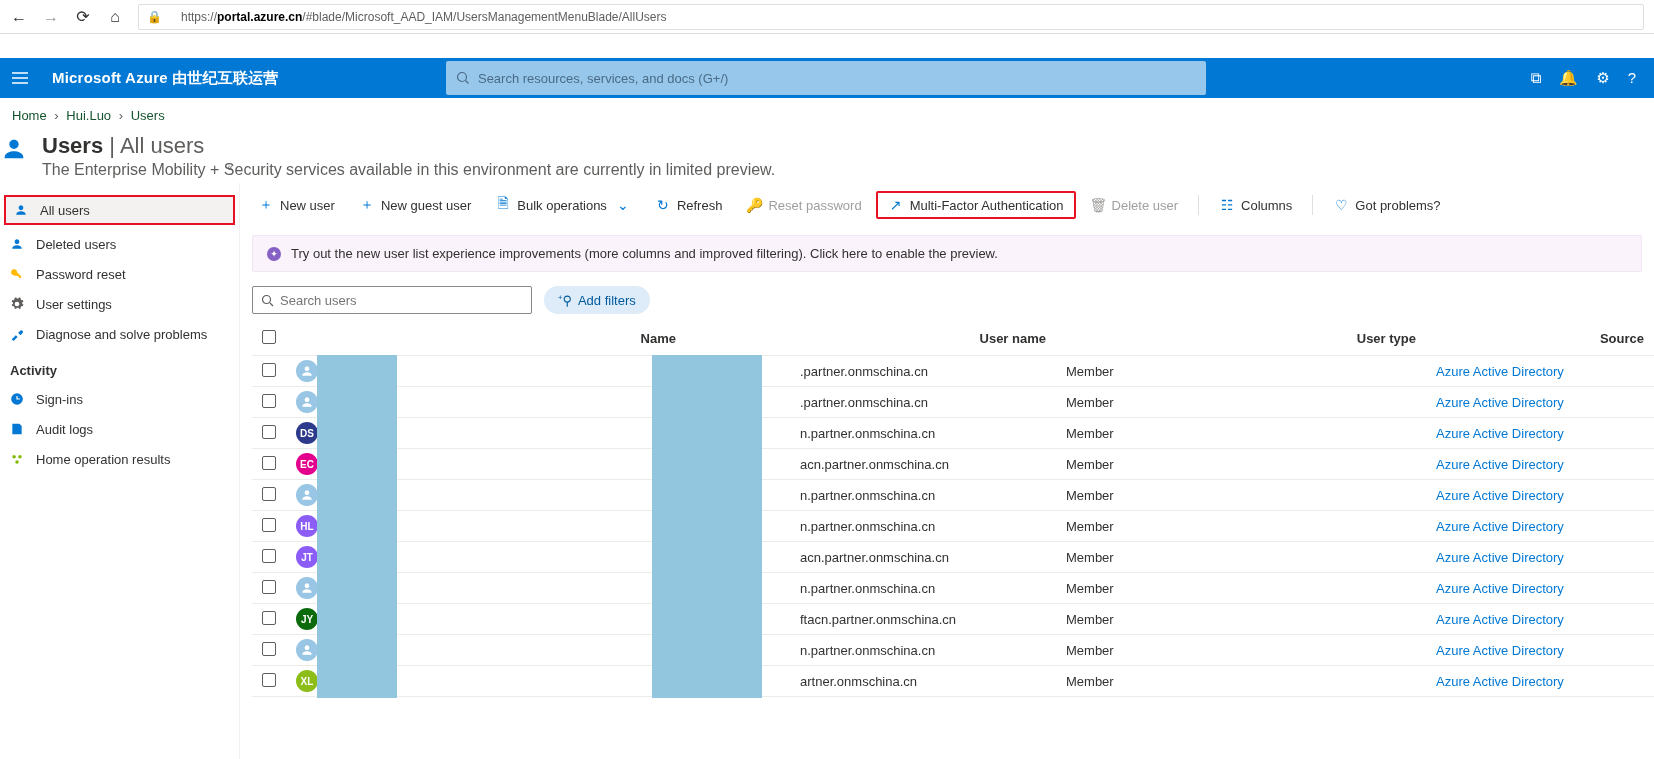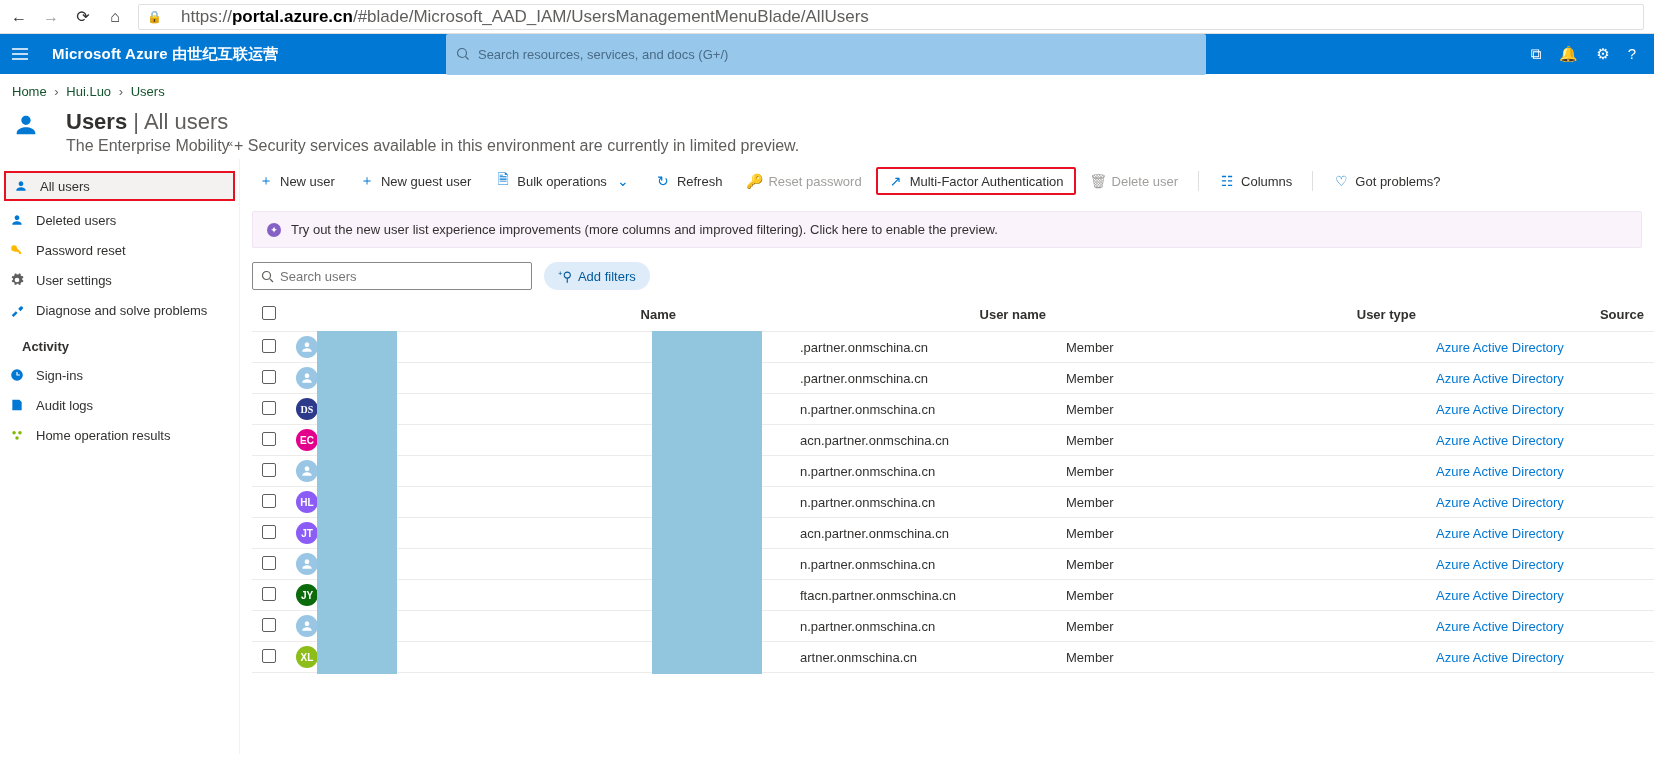--- a/index.html
+++ b/index.html
@@ -3,54 +3,54 @@
 <meta charset="utf-8">
 <style>
 * { box-sizing: border-box; margin: 0; padding: 0; font-family: "Segoe UI", -apple-system, Arial, sans-serif; }
 body { background: #fff; color: #323130; font-size: 13px; overflow: hidden; }
 
 
 .browser-bar { height: 34px; display:flex; align-items:center; gap:14px; padding:0 10px; border-bottom:1px solid #e1dfdd; background:#fff;}
 .bicon { width:18px; text-align:center; color:#323130; font-size:16px; cursor:pointer;}
 .bicon.dis { color:#a19f9d; }
 .url-wrap { flex:1; display:flex; align-items:center; border:1px solid #e1dfdd; border-radius:2px; height:26px; padding:0 8px; gap:6px; color:#605e5c;}
-.url-text { color:#605e5c; font-size:17px;padding-left:13px; }
+.url-text { color:#605e5c; font-size:12px;padding-left:13px; }
 .url-host { color:#000; font-weight:600;}
 
 
-.azure-bar { height:40px; background:#0078d4; color:#fff; display:flex; align-items:center; padding:0 8px; gap:10px;}
+.azure-bar { height:40px; background:#0078d4; color:#fff; display:flex; align-items:center; padding:0 8px; gap:10px;margin-top:24px;}
 .ham { width:24px; height:24px; display:flex; align-items:center; justify-content:center; cursor:pointer;}
 .brand { font-size:15px; font-weight:600; letter-spacing:.2px; margin-left:10px;}
-.top-search { flex:0 0 760px; margin-left:auto; margin-right:auto; height:41px; background:#97c8eb; border-radius:2px; display:flex; align-items:center; padding:4px 10px; gap:8px; color:#4a6b86;}
+.top-search { flex:0 0 760px; margin-left:auto; margin-right:auto; height:34px; background:#97c8eb; border-radius:2px; display:flex; align-items:center; padding:4px 10px; gap:8px; color:#4a6b86;}
 .top-search input { border:none; background:transparent; flex:1; font-size:13px; color:#223;}
 .top-search input::placeholder{color:#4a6b86;}
 .top-icons { margin-left:auto; display:flex; gap:18px; padding-right:10px;}
 .top-icons span{ cursor:pointer; font-size:15px; color:#fff;}
 
 
 .crumbs { padding:10px 12px; font-size:13px;}
 .crumbs a { color:#14532d; text-decoration:none; cursor:pointer;}
 .crumbs .sep { color:#605e5c; margin:0 4px;}
 
 
-.phead { display:flex; align-items:flex-start; gap:26px; padding:0 12px 4px; position:relative;}
+.phead { display:flex; align-items:flex-start; gap:14px; padding:0 0 4px; position:relative;}
 .phead-icon { width:28px; height:28px; margin-top:2px;}
 .phead h1 { font-size:22px; font-weight:600; color:#323130;}
 .phead h1 .light{ font-weight:400; color:#605e5c;}
 .phead .sub { font-size:16px; color:#605e5c; margin-top:2px;}
 
 
 .split { display:flex; height: calc(759px - 34px - 40px - 38px - 52px); }
 .sidebar { width:240px; border-right:1px solid #f3f2f1; padding-top:10px; position:relative;}
 .side-collapse { position:absolute; right:6px; top:-22px; color:#605e5c; font-size:11px; cursor:pointer;}
 .side-item { display:flex; align-items:center; gap:10px; height:30px; padding:0 10px; cursor:pointer; font-size:13px;}
 .side-item.active { background:#f3f2f1;}
 .side-item .ic { width:16px; text-align:center;}
 .side-item.redbox { outline:2px solid #e81123; outline-offset:-2px; margin:2px 4px 4px 4px;}
-.side-group { font-size:13px; font-weight:600; color:#323130; padding:14px 22px 6px;}
+.side-group { font-size:13px; font-weight:600; color:#323130; padding:14px 10px 6px;}
 
 
 .content { flex:1; padding:0 0 0 0; position:relative;}
 .toolbar{ display:flex; align-items:center; height:44px; gap:4px; padding:0 8px; }
 .tbtn { display:flex; align-items:center; gap:6px; padding:6px 10px; color:#323130; cursor:pointer; font-size:13px; border-radius:2px;}
 .tbtn .ic{ color:#0078d4; font-size:14px; width:16px; text-align:center;}
 .tbtn.disabled{ color:#a19f9d; cursor:default;}
 .tbtn.disabled .ic{ color:#a19f9d;}
 .tbtn.redbox{ border:2px solid #e81123; border-radius:2px; padding:4px 10px;}
 .tsep{ width:1px; height:20px; background:#e1dfdd; margin:0 6px;}
@@ -64,21 +64,21 @@
 .search-box{ width:280px; height:28px; border:1px solid #8a8886; border-radius:2px; display:flex; align-items:center; padding:0 8px; gap:6px;}
 .search-box input{ border:none; outline:none; flex:1; font-size:13px;}
 .pill{ background:#deecf9; color:#005a9e; height:28px; border-radius:14px; padding:0 14px; display:flex; align-items:center; gap:6px; font-size:13px; cursor:pointer;}
 
 
 .tbl { width:calc(100% - 12px); margin-left:12px; border-collapse:collapse; font-size:13px;}
 .tbl th { text-align:right; font-weight:600; padding:8px 10px; border-bottom:1px solid #edebe9; color:#323130;}
 .tbl td { padding:4px 10px; border-bottom:1px solid #edebe9; height:31px; vertical-align:middle;}
 .chk{ width:14px;height:14px; border:1px solid #605e5c; border-radius:2px; display:inline-block;}
 .avatar{ width:22px;height:22px;border-radius:50%; display:flex; align-items:center; justify-content:center; color:#fff; font-size:10px; font-weight:600;}
-.av-blue{background:#98c6e4;} .av-pink{background:#e3008c;} .av-teal{background:#8b5cf6;} .av-green{background:#0b6a0b;} .av-lime{background:#8cbd18;} .av-navy{background:#2d3a8c;font-family:Liberation Serif, serif;}
+.av-blue{background:#98c6e4;} .av-pink{background:#e3008c;} .av-teal{background:#8b5cf6;} .av-green{background:#0b6a0b;} .av-lime{background:#8cbd18;} .av-navy{background:#2d3a8c;}
 .redact{ position:absolute; background:#92c5de; }
 .rel{ position:relative;}
 .lnk{ color:#0078d4; cursor:pointer;}
 
 svg{ display:block;}
 .person-svg path{ fill:#0078d4;}
 </style>
 </head>
 <body>
 

